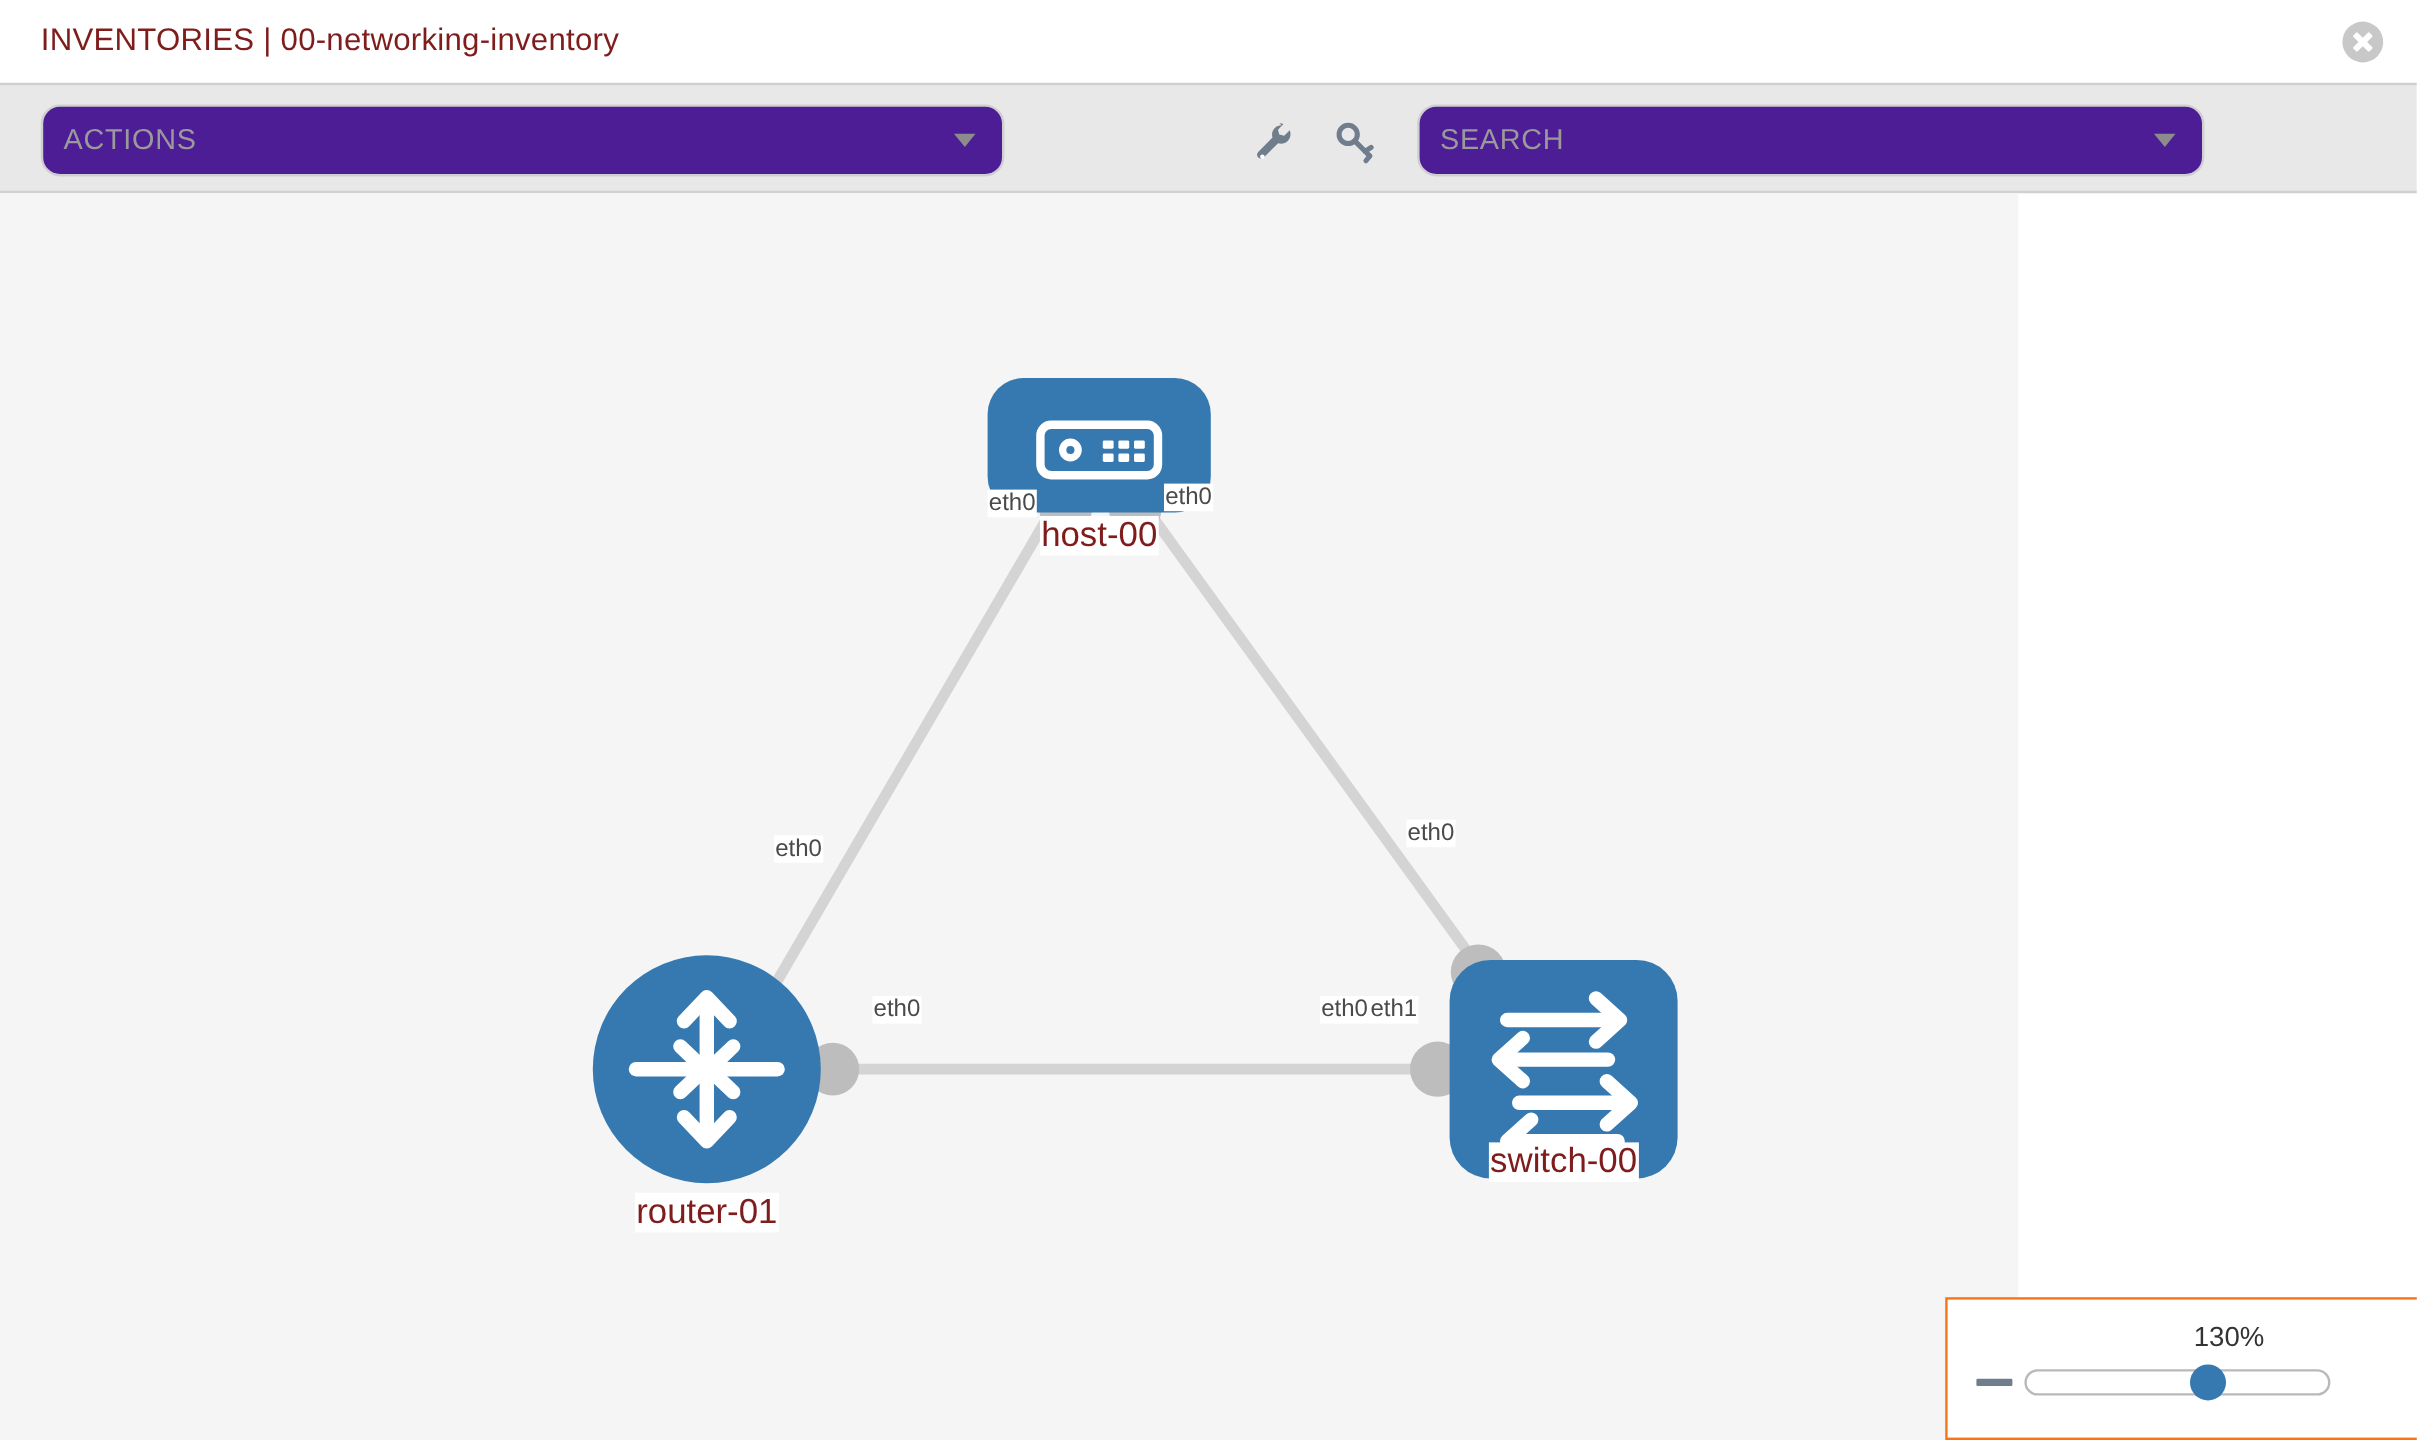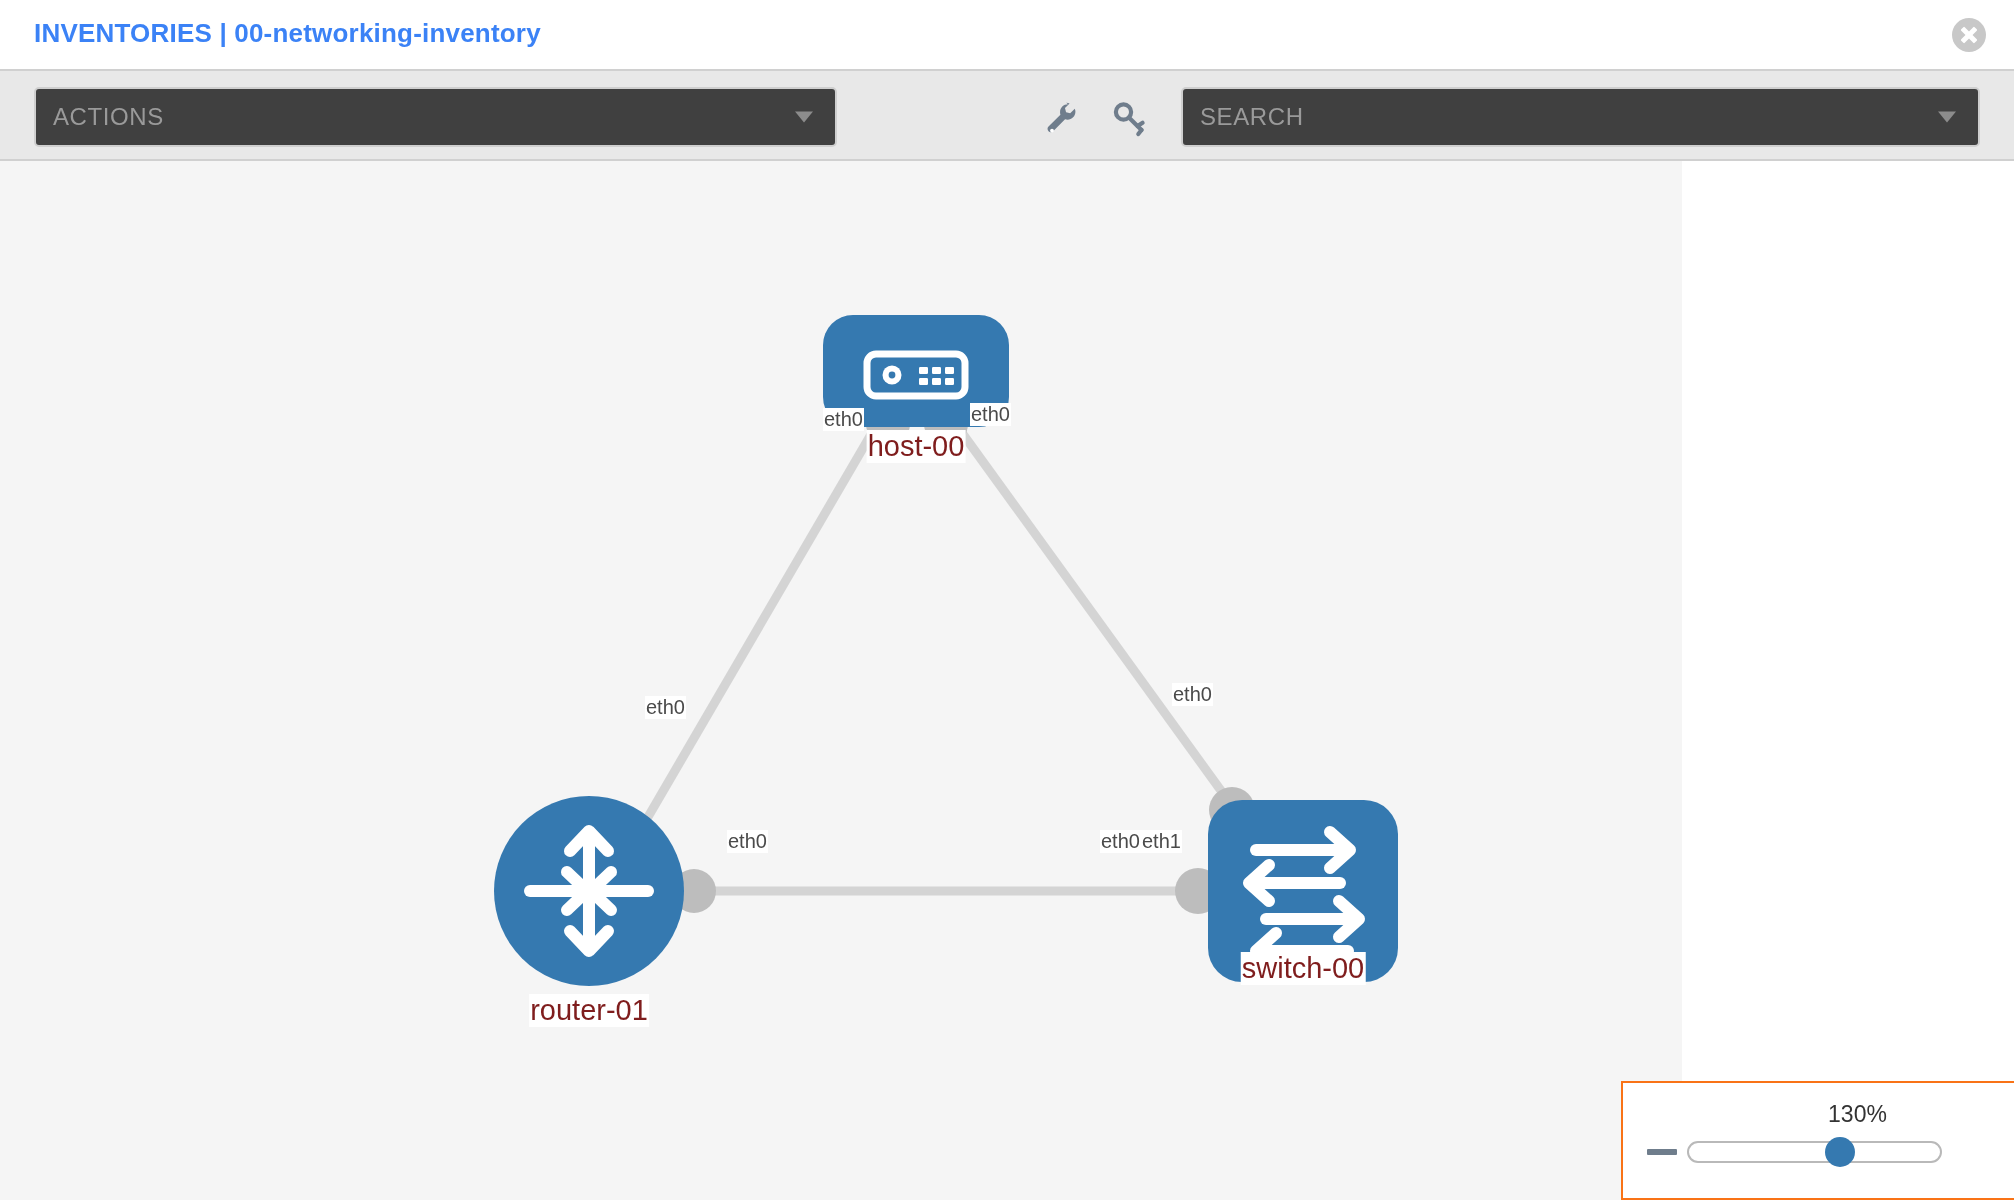--- a/index.html
+++ b/index.html
@@ -22,22 +22,22 @@
     width: 2014px;
     height: 69px;
     background: #ffffff;
     box-sizing: border-box;
   }
   #page-title {
     position: absolute;
     left: 34px;
     top: 18px;
     font-size: 26px;
-    font-weight: bold;
-    color: #3b82f6;
+    font-weight: normal;
+    color: #7f1d1d;
     letter-spacing: 0.2px;
     white-space: nowrap;
   }
   #close-btn {
     position: absolute;
     right: 28px;
     top: 18px;
     width: 34px;
     height: 34px;
     border-radius: 50%;
@@ -62,23 +62,23 @@
     left: 0; top: 69px;
     width: 2014px;
     height: 92px;
     background: #e8e8e8;
     border-top: 2px solid #d0d0d0;
     border-bottom: 2px solid #d0d0d0;
     box-sizing: border-box;
   }
   .field {
     position: absolute;
-    background: #404040;
+    background: #4c1d95;
     border: 2px solid #cfcfcf;
-    border-radius: 5px;
+    border-radius: 16px;
     box-sizing: border-box;
     cursor: text;
   }
   .field .ph {
     position: absolute;
     left: 17px;
     top: 50%;
     transform: translateY(-50%);
     font-size: 24px;
     color: #9a9a9a;
@@ -99,21 +99,21 @@
   }
   #actions-field {
     left: 34px;
     top: 16px;
     width: 803px;
     height: 60px;
   }
   #search-field {
     left: 1181px;
     top: 16px;
-    width: 799px;
+    width: 656px;
     height: 60px;
   }
   .tool-icon {
     position: absolute;
     top: 26px;
     width: 42px;
     height: 42px;
     cursor: pointer;
   }
   #wrench-icon { left: 1040px; }

